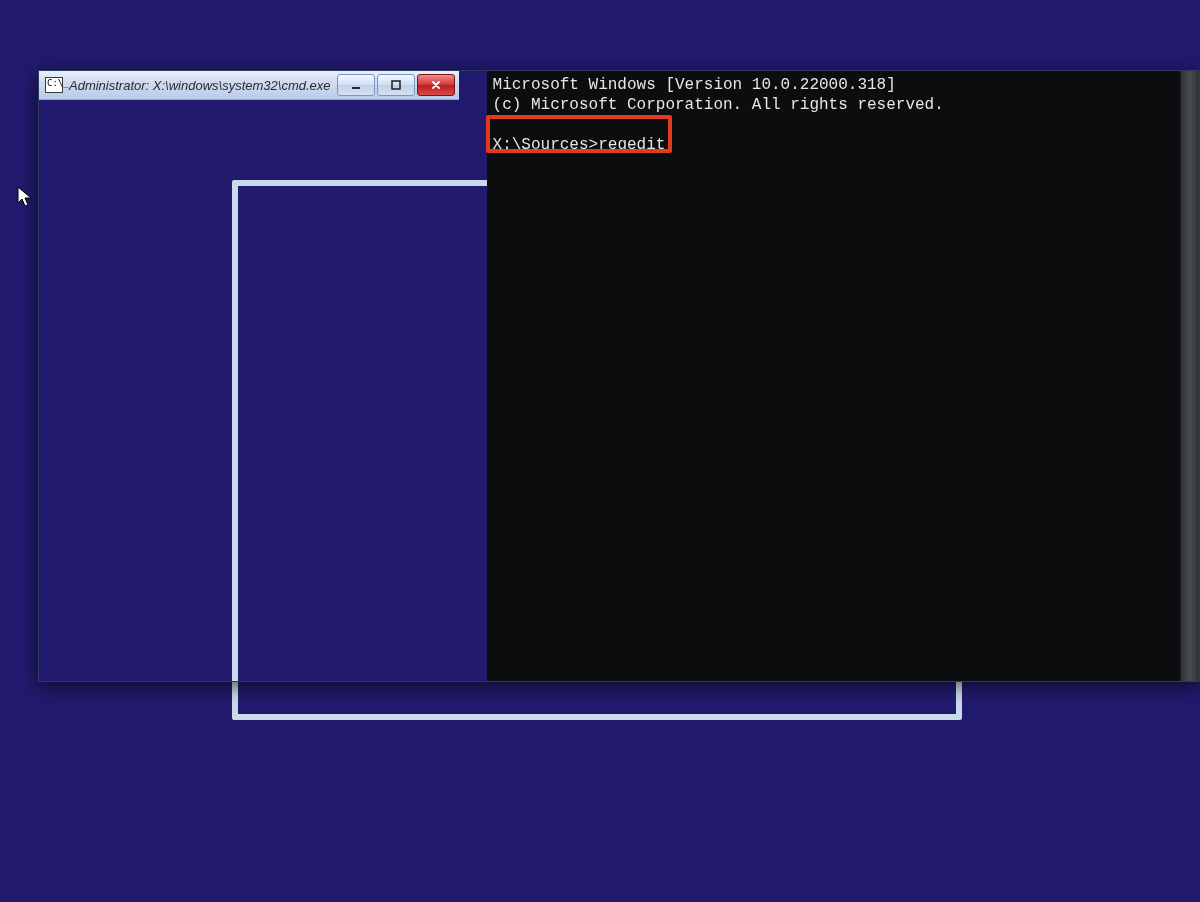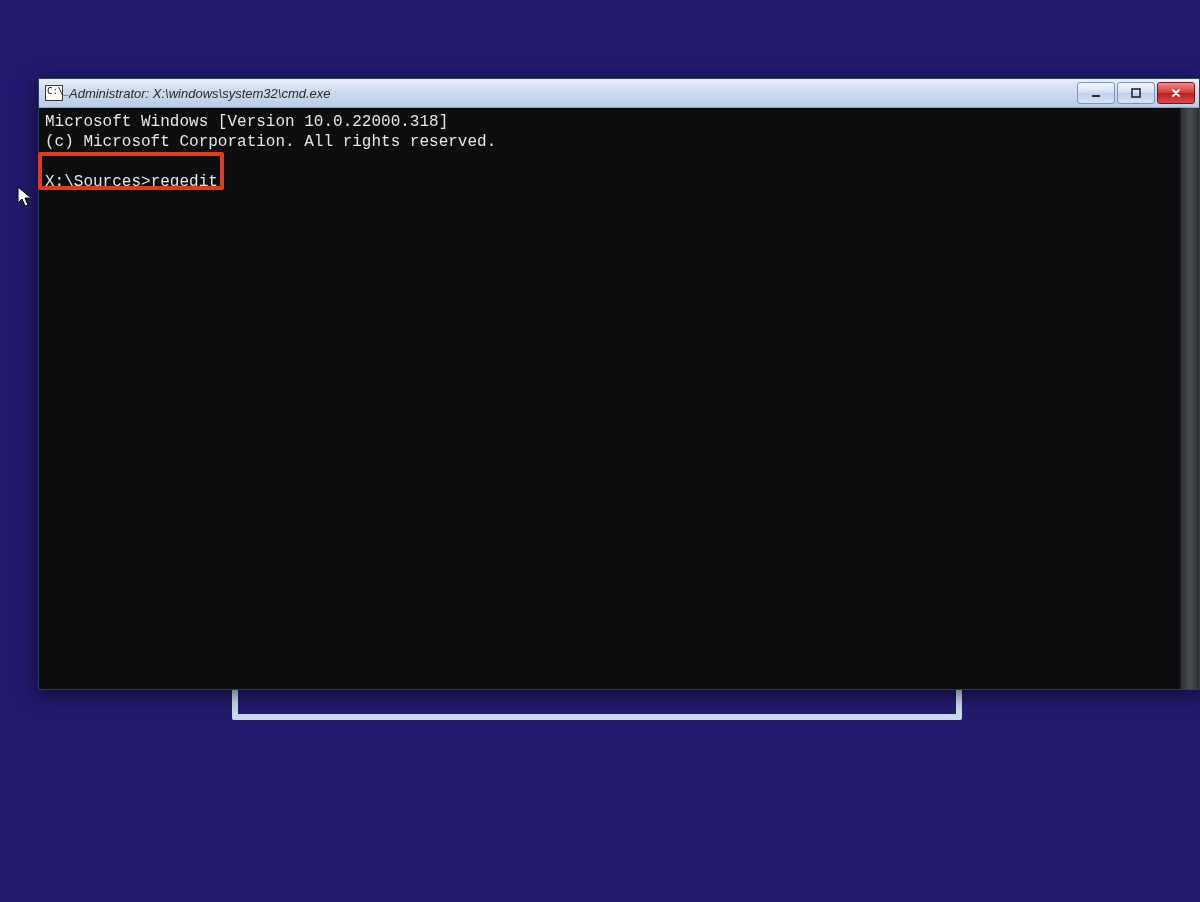--- a/index.html
+++ b/index.html
@@ -22,27 +22,28 @@
     border: 6px solid #c9dbe8;
     border-radius: 2px;
     background: transparent;
     box-sizing: border-box;
   }
 
   
   .cmd-window {
     position: absolute;
     left: 38px;
-    top: 78px;
+    top: 70px;
     width: 1160px;
     height: 610px;
     display: flex;
-    flex-direction: column;
+    flex-direction: row;
     box-shadow: 0 4px 18px rgba(0,0,0,0.6);
     border: 1px solid #2a3c64;
+    gap: 28px;
   }
 
   .titlebar {
     height: 28px;
     background: linear-gradient(to bottom, #eaf1fb 0%, #cfdcef 40%, #b9cce8 100%);
     border-bottom: 1px solid #8ea7cb;
     display: flex;
     align-items: center;
     padding: 0 4px 0 6px;
     gap: 6px;

